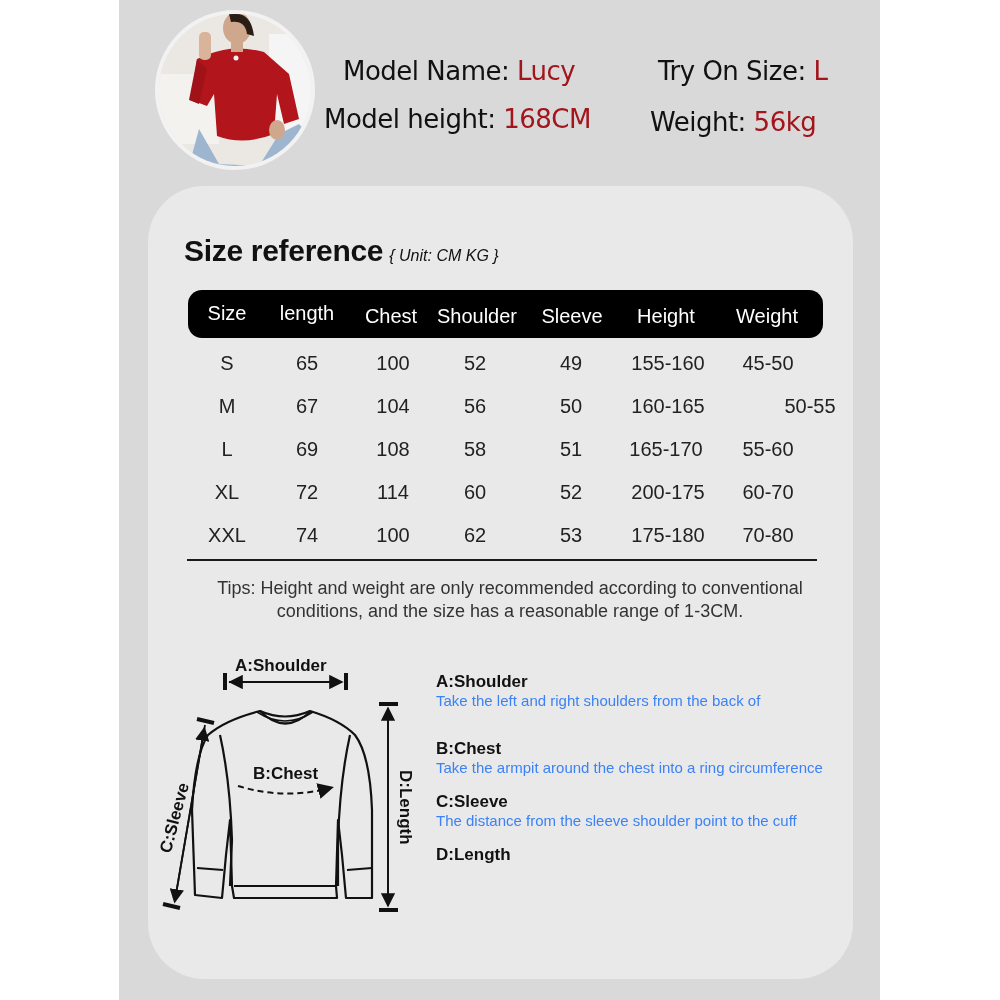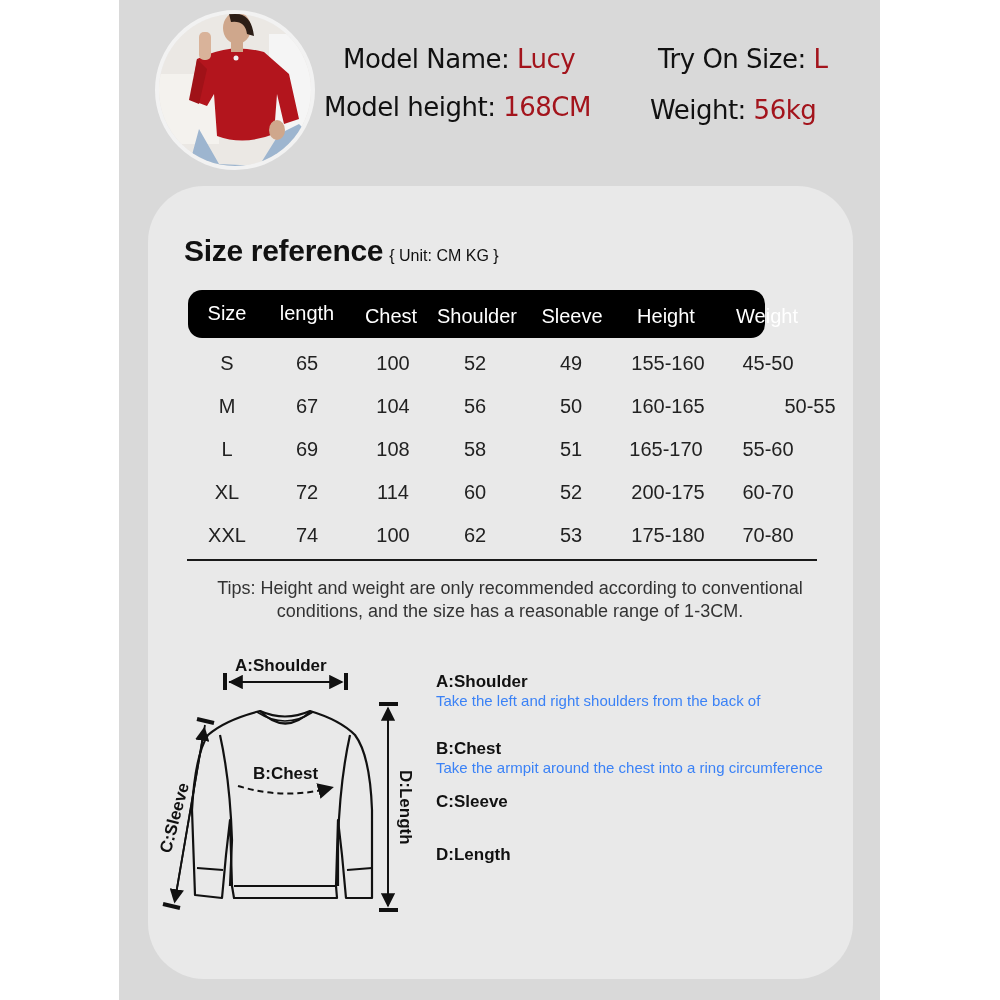--- a/index.html
+++ b/index.html
@@ -13,40 +13,40 @@
       position: absolute; left: 119px; top: 0; width: 761px; height: 1000px;
       background: #d9d9d9;
     }
     
     .model-photo {
       position: absolute; left: 155px; top: 10px; width: 152px; height: 152px;
       border-radius: 50%; border: 4px solid #f2f2f2; overflow: hidden;
       background: #ececec;
     }
     .model-photo svg { display: block; }
-    .info { position: absolute; font-family: "DejaVu Sans", sans-serif; font-size: 26px; color: #111; letter-spacing: -0.5px; white-space: nowrap; }
+    .info { position: absolute; font-family: "DejaVu Sans", sans-serif; font-size: 26px; color: #111; letter-spacing: -0.5px; white-space: nowrap; margin-top: 12px; }
     .info .val { color: #a3141c; }
     .info-name  { left: 343px; top: 44px; }
     .info-height{ left: 324px; top: 92px; }
     .info-size  { left: 658px; top: 44px; }
     .info-weight{ left: 650px; top: 95px; }
 
     
     .card {
       position: absolute; left: 148px; top: 186px; width: 705px; height: 793px;
       background: #e9e9e9; border-radius: 56px;
     }
     .title {
       position: absolute; left: 184px; top: 234px; white-space: nowrap;
     }
     .title-main { font-size: 30px; font-weight: bold; color: #111; letter-spacing: -0.3px; }
-    .title-unit { font-size: 16px; color: #111; margin-left: 6px; }
+    .title-unit { font-size: 16px; color: #111; margin-left: 6px; font-style: italic; }
 
     .thead {
-      position: absolute; left: 188px; top: 290px; width: 577px; height: 48px;
+      position: absolute; left: 188px; top: 290px; width: 635px; height: 48px;
       background: #000; border-radius: 14px;
     }
     .cell {
       position: absolute; transform: translateX(-50%); white-space: nowrap;
       font-size: 20px;
     }
     .thead .cell { color: #fff; top: 13px; }
     .trow { position: absolute; left: 0; width: 1000px; height: 30px; }
     .trow .cell { color: #222; top: 0; }
 
@@ -236,16 +236,17 @@
 <div class="desc desc-a">
   <div class="desc-title">A:Shoulder</div>
   <div class="desc-text">Take the left and right shoulders from the back of</div>
 </div>
 <div class="desc desc-b">
   <div class="desc-title">B:Chest</div>
   <div class="desc-text">Take the armpit around the chest into a ring circumference</div>
 </div>
 <div class="desc desc-c">
   <div class="desc-title">C:Sleeve</div>
+  <div class="desc-text">The distance from the sleeve shoulder point to the cuff</div>
 </div>
 <div class="desc desc-d">
   <div class="desc-title">D:Length</div>
 </div>
 
 </body></html>

